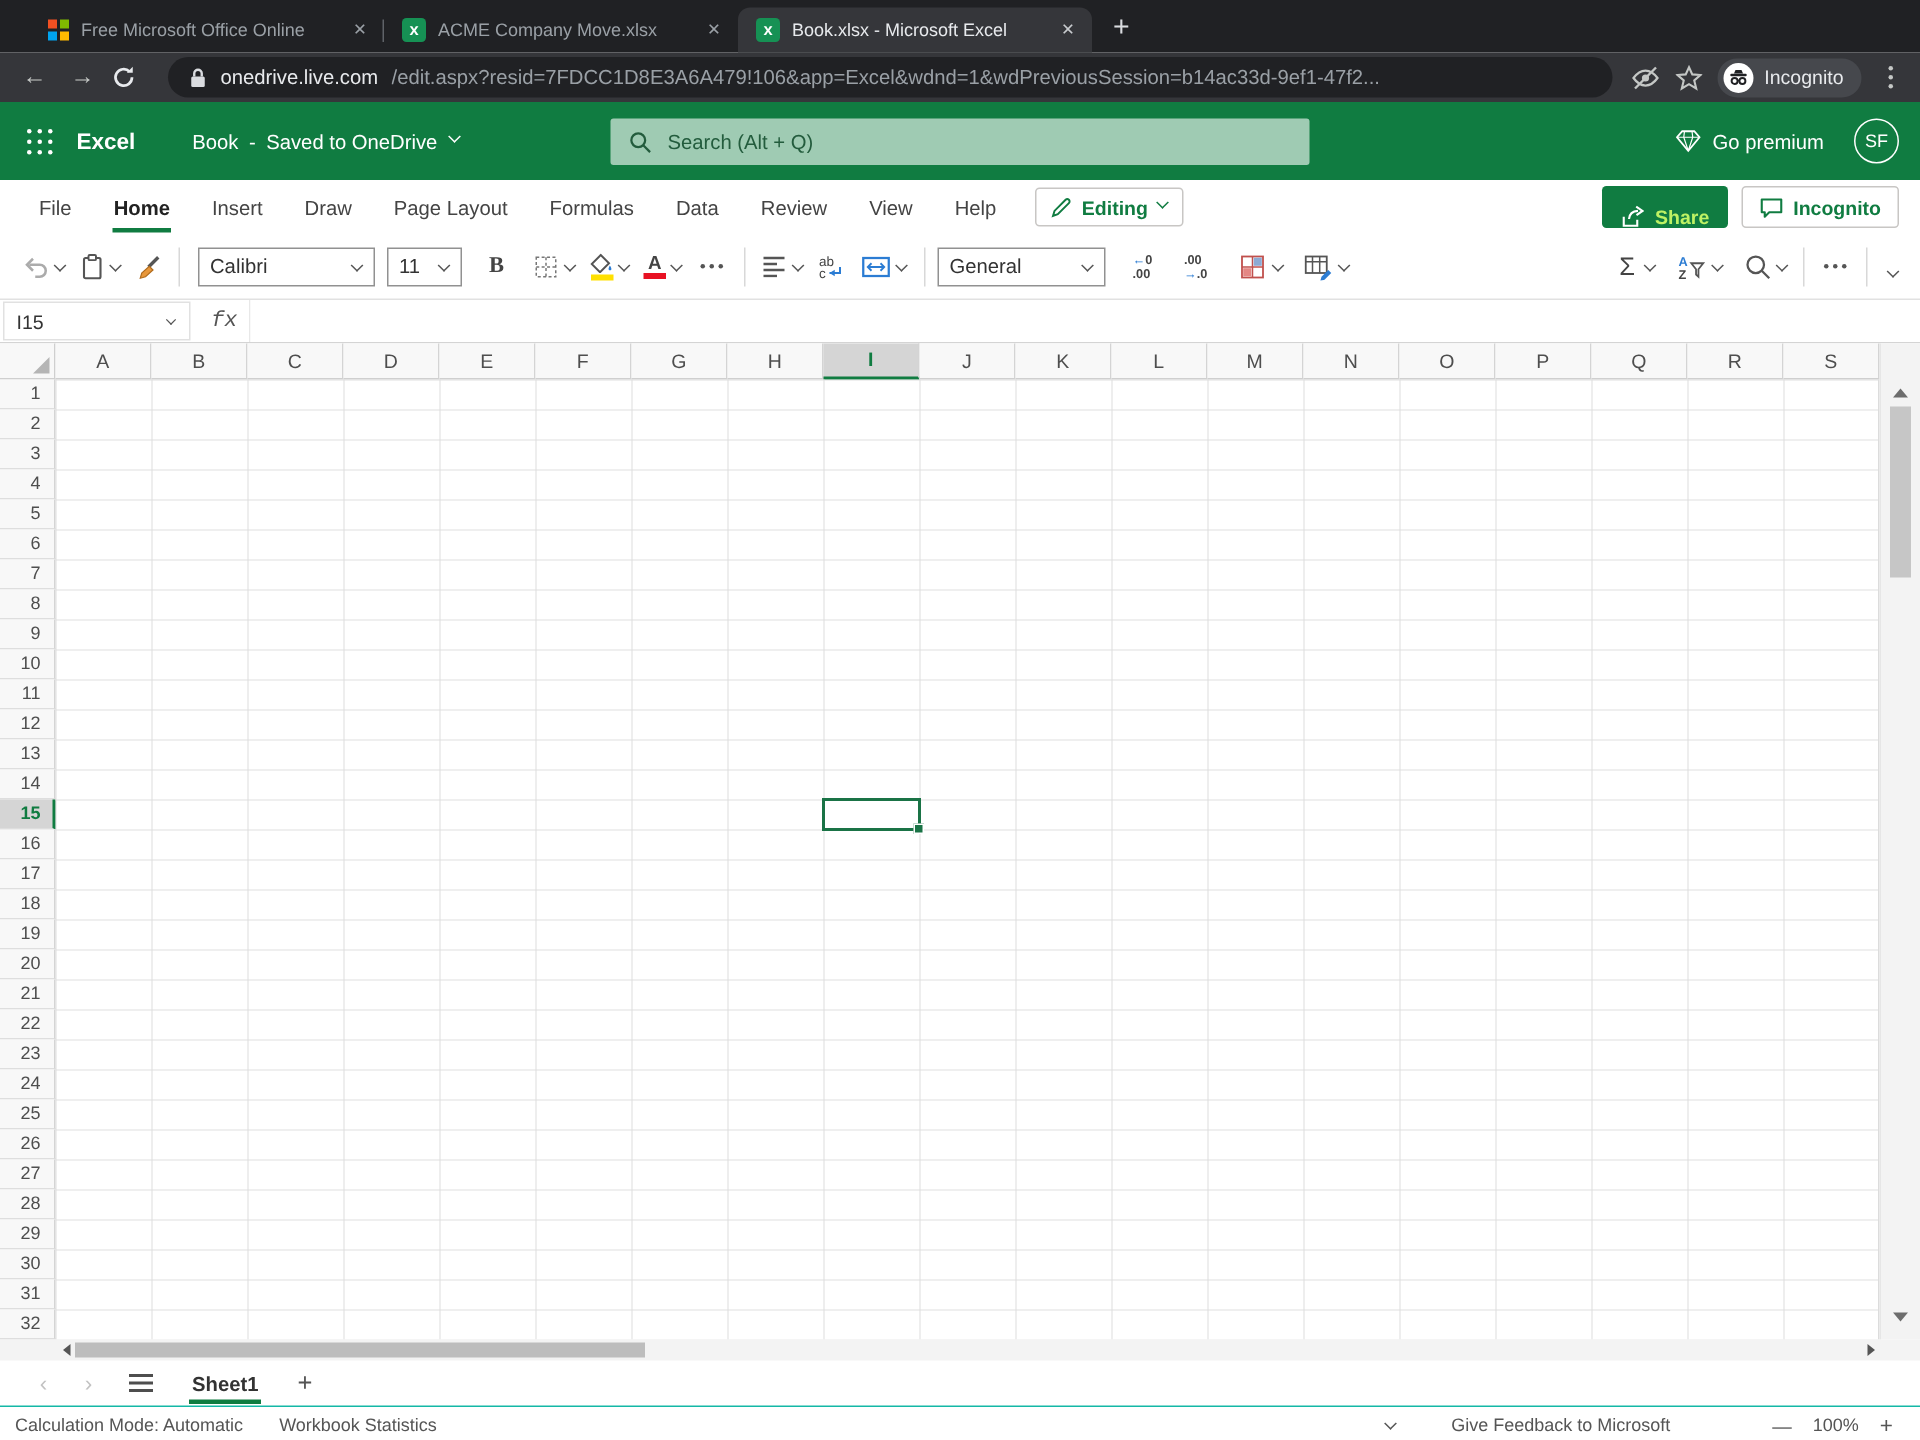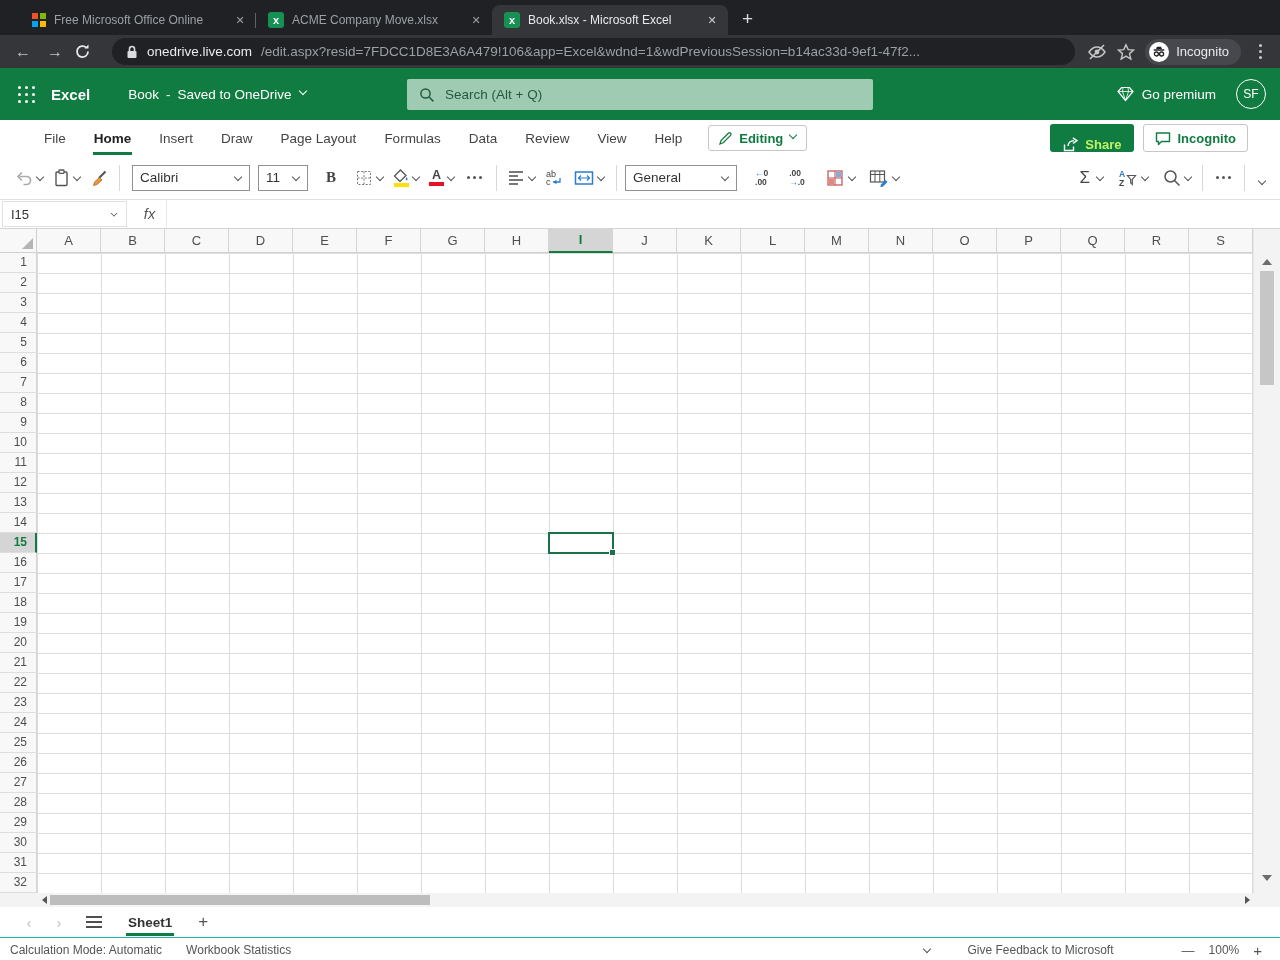--- a/index.html
+++ b/index.html
@@ -40,21 +40,21 @@
 .app-name{font-size:15px;font-weight:bold;margin-right:38px}
 .doc-group{display:flex;align-items:center;gap:7px;font-size:13.5px}
 .searchbox{position:absolute;left:407px;top:11px;width:466px;height:31px;background:#9fcbb3;border-radius:2px;display:flex;align-items:center;padding:0 12px;gap:10px}
 .searchbox input{border:none;outline:none;background:transparent;font-size:13.5px;color:#1e4c33;width:100%;font-family:"Liberation Sans",sans-serif}
 .searchbox input::placeholder{color:#235c3d;opacity:1}
 .appbar-right{margin-left:auto;display:flex;align-items:center;gap:20px}
 .premium{display:flex;align-items:center;gap:8px;font-size:13.5px}
 .avatar{width:30px;height:30px;border-radius:50%;border:1.6px solid #fff;display:flex;align-items:center;justify-content:center;font-size:12px}
 
 
-.ribbontabs{height:36px;display:flex;align-items:center;padding:0 30px;background:#fff}
+.ribbontabs{height:36px;display:flex;align-items:center;padding:0 12px;background:#fff}
 .rtab{padding:0 14px;font-size:13.5px;color:#444;height:100%;display:flex;align-items:center;position:relative}
 .rtab.active{font-weight:bold;color:#222}
 .rtab.active::after{content:"";position:absolute;left:13px;right:13px;bottom:1px;height:3px;background:#107c41}
 .editing-btn{margin-left:12px;height:26px;border:1px solid #c8c6c4;border-radius:3px;display:flex;align-items:center;gap:6px;padding:0 9px;color:#107c41;font-size:13px;font-weight:bold}
 .rib-right{margin-left:auto;display:flex;align-items:center;gap:9px;padding-right:2px}
 .share-btn{height:28px;background:#107c41;color:#bef264;border-radius:3px;display:flex;align-items:flex-end;gap:7px;padding:0 12px;font-size:13px;font-weight:bold}
 .comments-btn{height:28px;background:#fff;border:1px solid #c8c6c4;color:#107c41;border-radius:3px;display:flex;align-items:center;gap:7px;padding:0 11px;font-size:13px;font-weight:bold}
 
 .toolbar{height:44px;display:flex;align-items:center;padding:0 12px;gap:3px;border-bottom:1px solid #e1e1e1;background:#fff}
 .tbtn{display:flex;align-items:center;gap:3px;padding:2px 3px;border-radius:2px;color:#444}
@@ -71,21 +71,21 @@
 .cbar{width:15px;height:4px}
 .twoline{display:flex;flex-direction:column;align-items:flex-start;font-size:8.5px;line-height:9px;color:#444;font-weight:bold}
 .twoline .blu{color:#2b7cd3;font-style:normal}
 .hdots{width:3px;height:3px;border-radius:50%;background:#555;box-shadow:-6px 0 0 #555,6px 0 0 #555;margin:0 9px}
 .sigma{font-size:17px;color:#444;padding:0 3px}
 .collapse-chev{margin-left:6px;align-self:flex-end;margin-bottom:5px}
 
 
 .fbar{height:29px;display:flex;align-items:stretch;border-bottom:1px solid #d4d4d4;background:#fff}
 .namebox{width:125px;border:1px solid #e1e1e1;margin:1px 0 1px 2px;display:flex;align-items:center;justify-content:space-between;padding:0 8px;font-size:13px;color:#333}
-.fxbtn{width:34px;display:flex;align-items:center;justify-content:center;border-right:1px solid #e8e8e8;margin-left:6px;font-family:Liberation Sans, sans-serif;font-style:italic;font-size:14.5px;color:#555}
+.fxbtn{width:34px;display:flex;align-items:center;justify-content:center;border-right:1px solid #e8e8e8;margin-left:6px;font-family:Liberation Mono, monospace;font-style:italic;font-size:14.5px;color:#555}
 .fbar input{flex:1;border:none;outline:none;font-size:13px;padding:0 10px;font-family:"Liberation Sans",sans-serif}
 
 
 .sheet{position:relative;width:1280px;height:664px;background:#fff}
 .corner{position:absolute;left:0;top:0;width:37px;height:24px;background:#f8f8f8;border-right:1px solid #cfcfcf;border-bottom:1px solid #cfcfcf}
 .corner::after{content:"";position:absolute;right:3px;bottom:3px;border-left:11px solid transparent;border-bottom:11px solid #b5b5b5}
 .colhdrs{position:absolute;left:37px;top:0;height:24px;display:flex}
 .col-h{width:64px;height:24px;line-height:23px;text-align:center;font-size:13px;color:#4e4e4e;background:#f8f8f8;border-right:1px solid #d4d4d4;border-bottom:1px solid #cfcfcf}
 .col-h.sel{background:#d5d5d5;color:#107c41;font-weight:bold;border-bottom:2px solid #107c41;line-height:21px}
 .rowhdrs{position:absolute;left:0;top:24px;width:37px}

